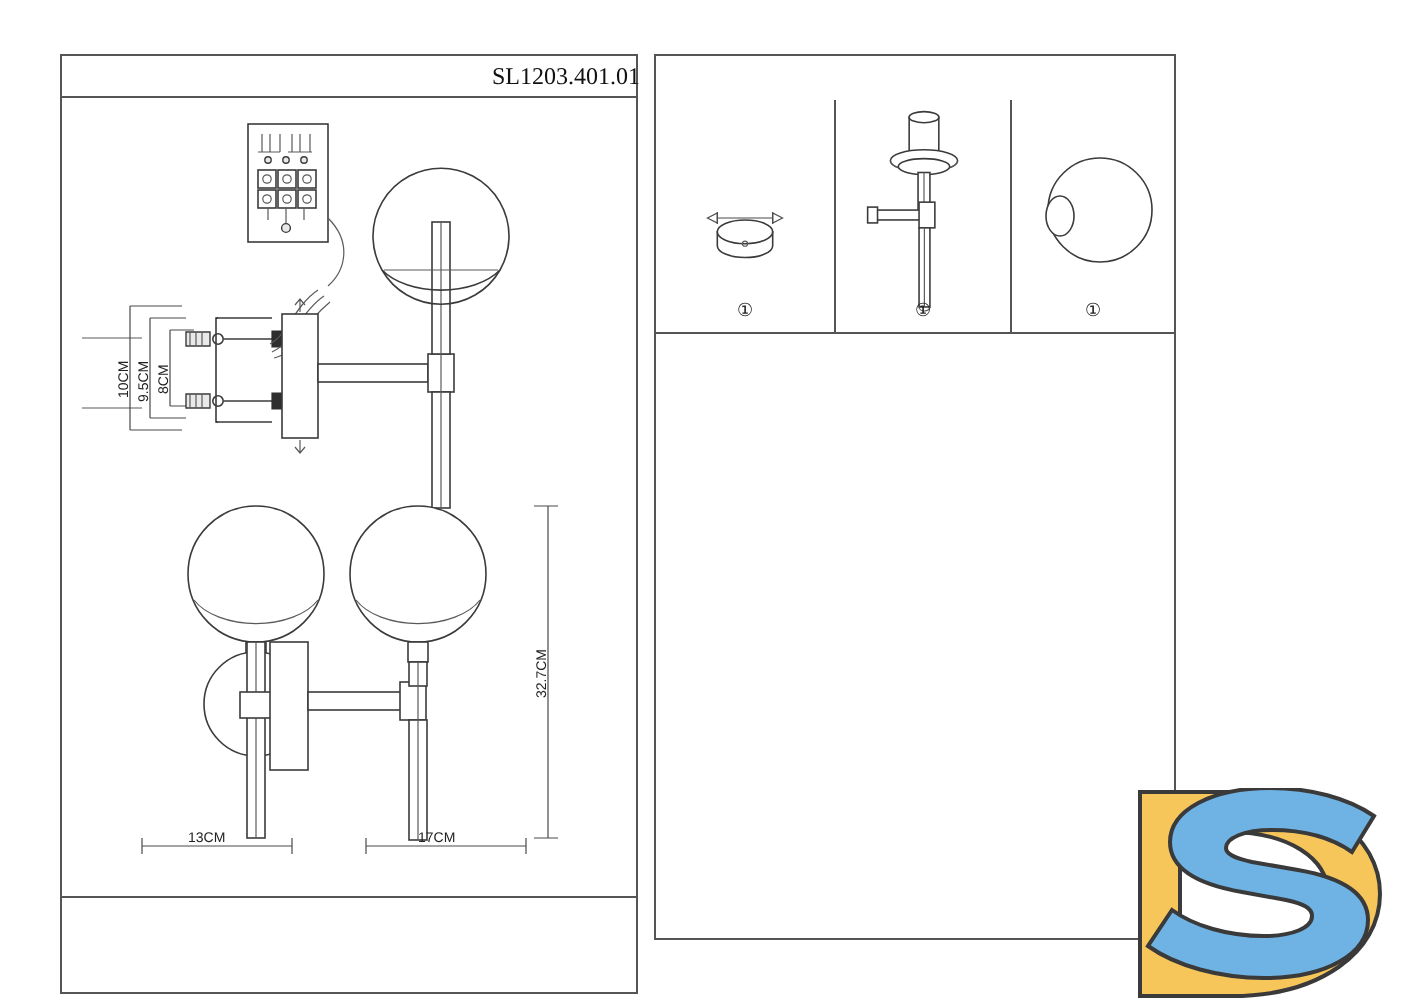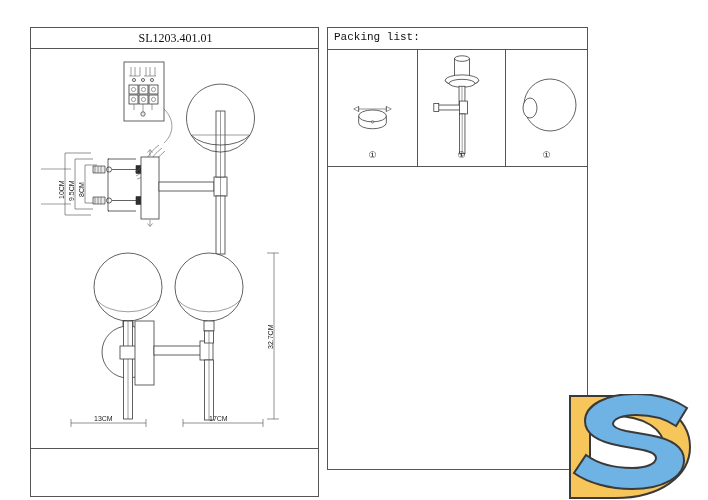--- a/index.html
+++ b/index.html
@@ -17,21 +17,21 @@
   #left-panel{left:30px;top:27px;width:289px;height:443px;border:none;}
   #left-title-row{position:absolute;left:0;top:0;width:289px;height:22px;border:1px solid #555;box-sizing:border-box;}
   #left-body{position:absolute;left:0;top:21px;width:289px;height:401px;border:1px solid #555;box-sizing:border-box;}
   #left-footer{position:absolute;left:0;top:421px;width:289px;height:49px;border:1px solid #555;box-sizing:border-box;}
 
   #right-panel{left:327px;top:27px;width:261px;height:443px;}
   #pl-title-row{position:absolute;left:0;top:0;width:259px;height:22px;border-bottom:1px solid #555;box-sizing:border-box;}
   #pl-title{position:absolute;left:6px;top:3px;font-family:"Liberation Mono",monospace;font-size:11px;color:#111;letter-spacing:0px;}
 
   .sheet-title{
-    position:absolute;left:0;top:3px;width:289px;text-align:center;
+    position:absolute;left:0;top:3px;width:289px;text-align:right;
     font-size:12px;color:#111;font-family:"Liberation Serif",serif;
   }
 
   
   .pl-cell{position:absolute;top:22px;height:116px;border-right:1px solid #555;box-sizing:border-box;}
   #pl-cell-0{left:0;width:90px;}
   #pl-cell-1{left:90px;width:88px;}
   #pl-cell-2{left:178px;width:81px;border-right:none;}
   #pl-row-bottom{position:absolute;left:0;top:138px;width:259px;height:1px;background:#555;}
   .qty{
@@ -196,23 +196,20 @@
         <text class="dimtxt" x="178" y="372">17CM</text>
 
       </svg>
     </div>
 
     <div id="left-footer"></div>
   </div>
 
   <div class="panel" id="right-panel">
 
-    <div id="pl-title-row">
-      <div id="pl-title">Packing list:</div>
-    </div>
 
     <div class="pl-cell" id="pl-cell-0">
       <svg class="cell-art" viewBox="0 0 90 116">
         <path class="ln-dim" d="M31 59 h28 M31 56 v6 M59 56 v6"></path>
         <path class="ln-dim" d="M26 59 l5 -2.5 v5 z" fill="#4a4a4a"></path>
         <path class="ln-dim" d="M64 59 l-5 -2.5 v5 z" fill="#4a4a4a"></path>
         <path class="fillw" d="M31 66 h28 v7 a14 6 0 0 1 -28 0 z"></path>
         <ellipse cx="45" cy="66" rx="14" ry="6" class="fillw"></ellipse>
         <circle cx="45" cy="72" r="1.3" class="ln-thin"></circle>
       </svg>

